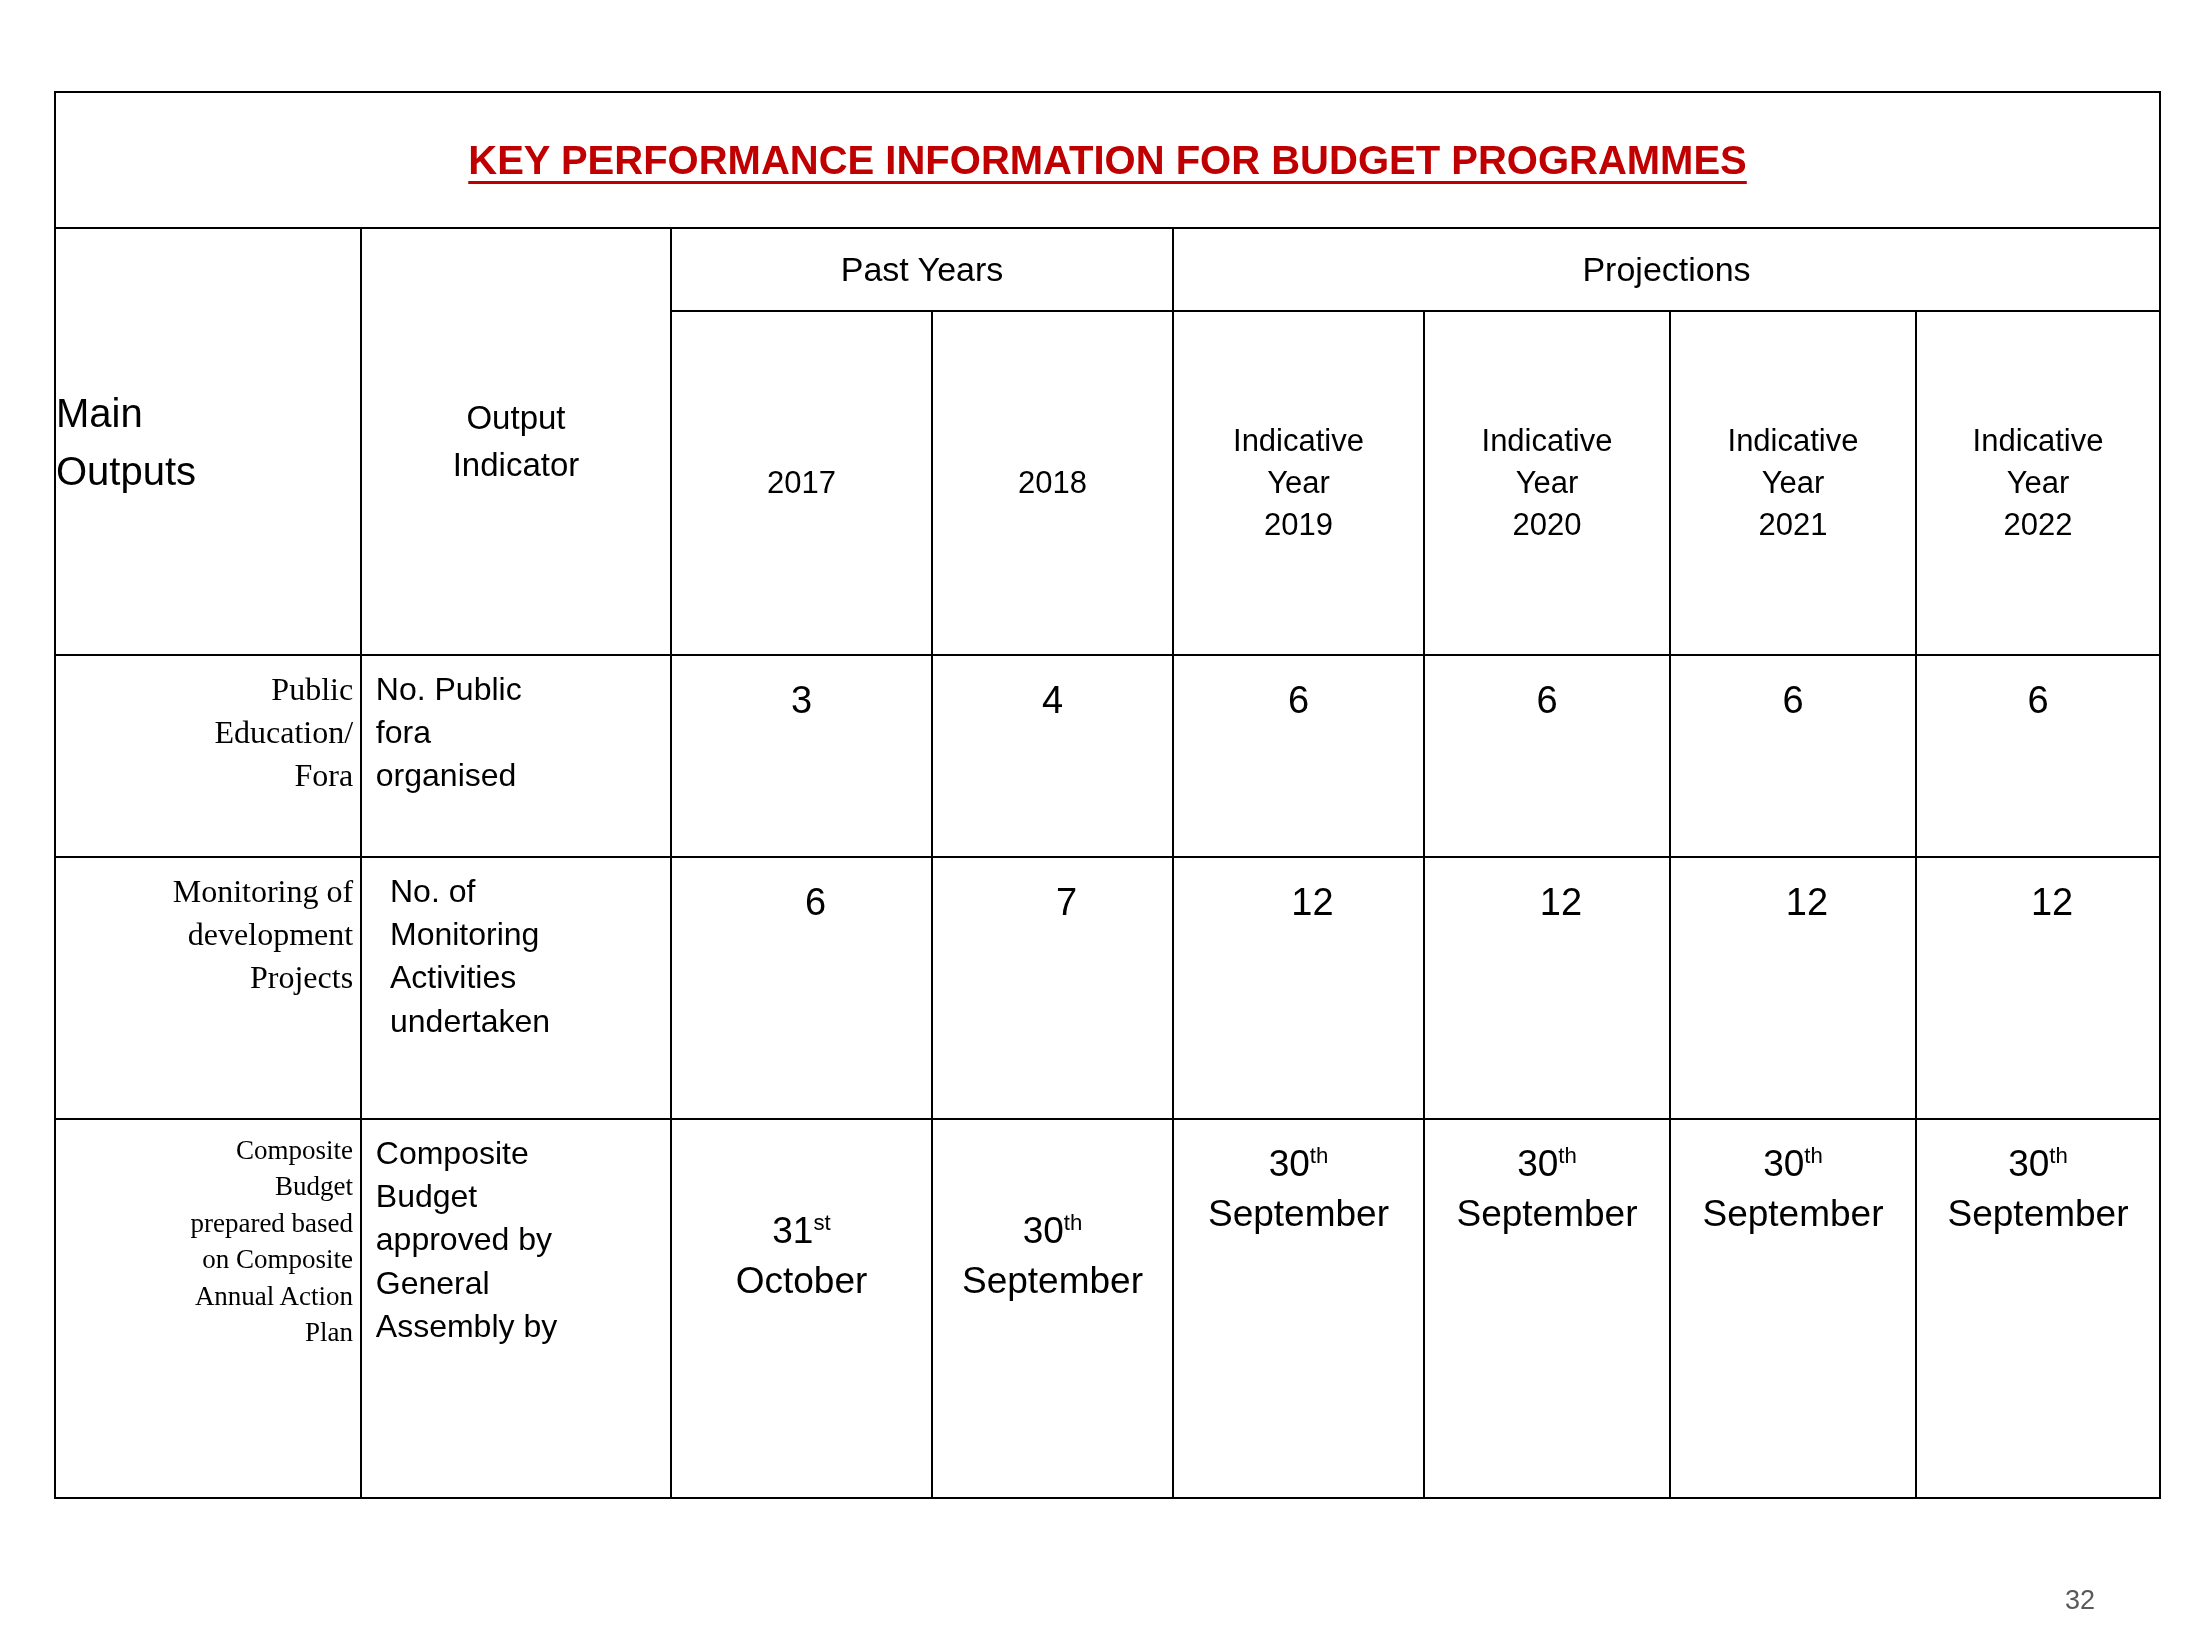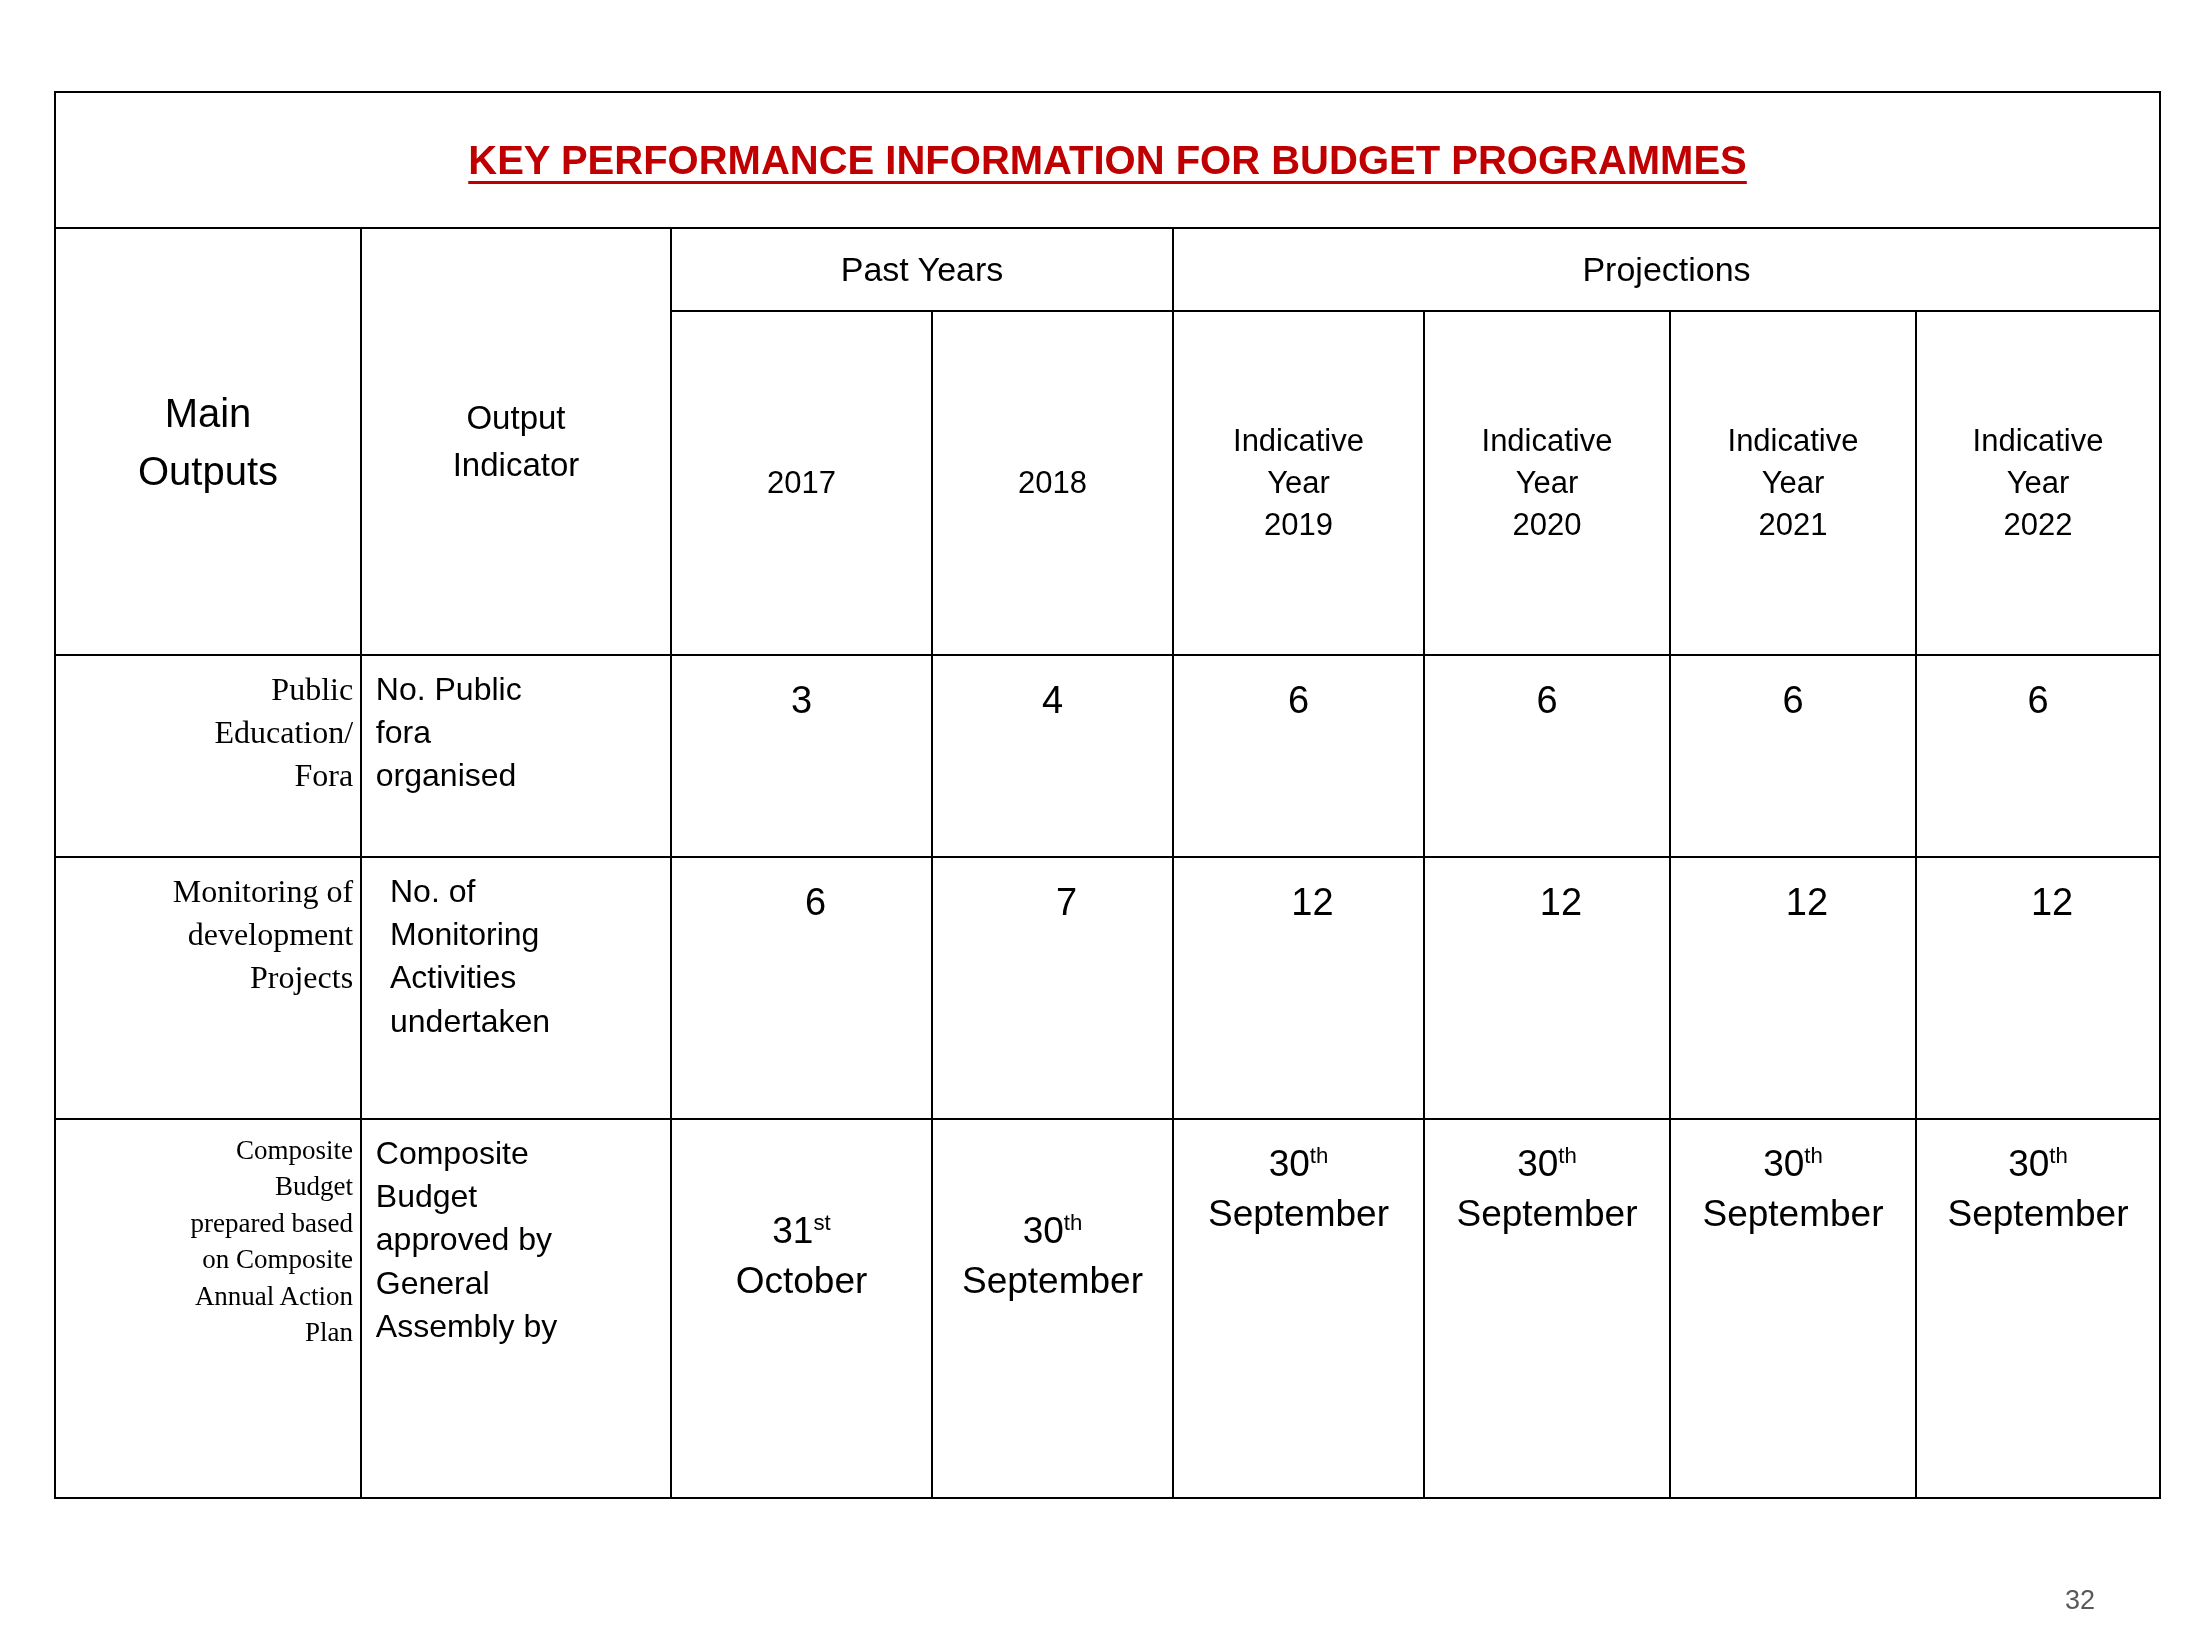--- a/index.html
+++ b/index.html
@@ -40,21 +40,20 @@
   }
   
   td.group-head {
     height: 83px;
     text-align: center;
     vertical-align: middle;
     font-size: 34px;
   }
   
   td.head-main {
-    text-align: center;
     vertical-align: middle;
     font-size: 40px;
     white-space: pre-line;
     line-height: 1.45;
   }
   td.head-indicator {
     text-align: center;
     vertical-align: middle;
     font-size: 33px;
     white-space: pre-line;

